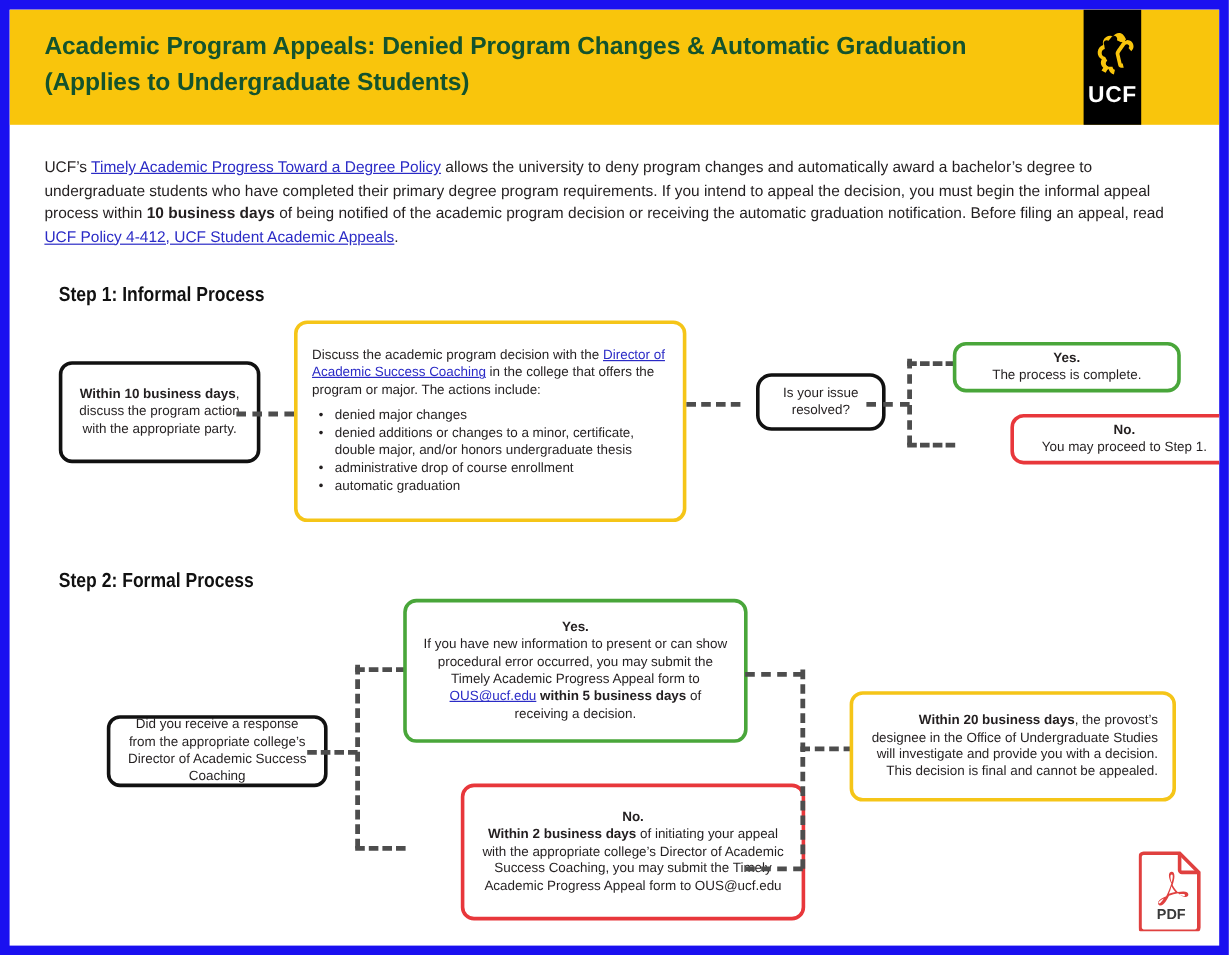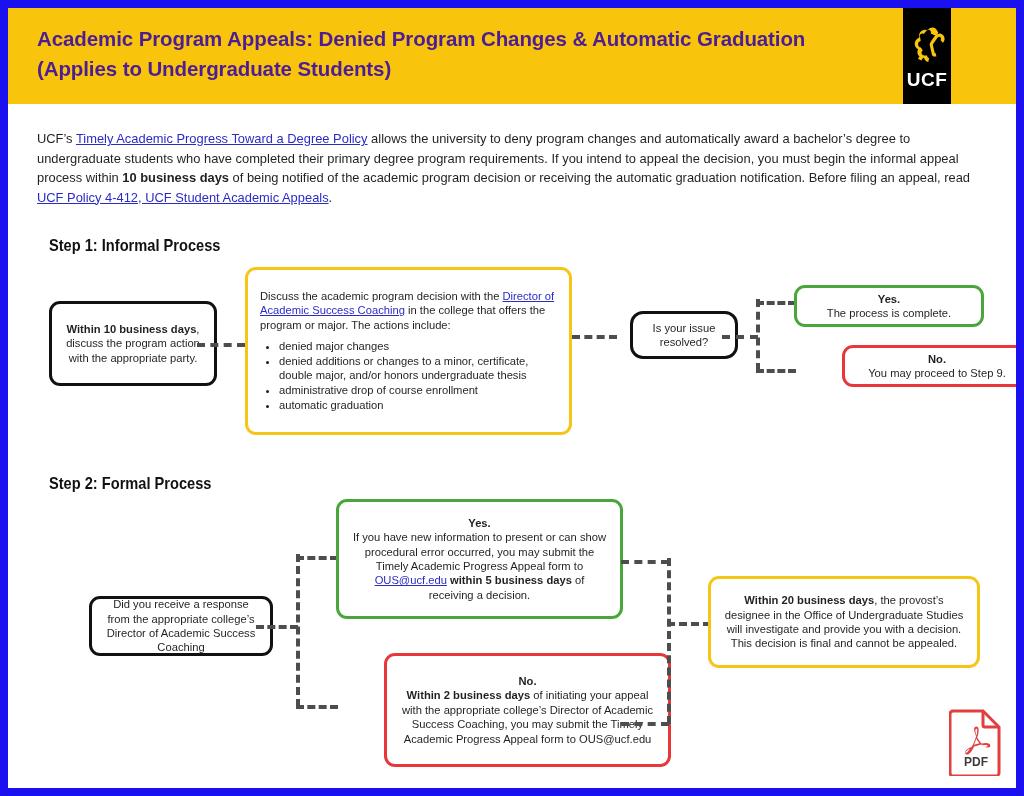--- a/index.html
+++ b/index.html
@@ -16,21 +16,21 @@
     overflow:hidden;
   }
   
   #header{
     position:absolute;left:0;top:0;width:1008px;height:96px;
     background:#f9c50c;
   }
   #header-title{
     position:absolute;left:29px;top:16px;width:860px;
     font-size:20.5px;font-weight:bold;line-height:30px;
-    color:#4c1d95;letter-spacing:-0.1px;
+    color:#14532d;letter-spacing:-0.1px;
   }
   #ucf-logo{
     position:absolute;left:895px;top:0px;width:48px;height:96px;
     background:#000000;
     display:flex;flex-direction:column;align-items:center;justify-content:center;
   }
   #ucf-pegasus{width:44px;height:46px;display:block;}
   #ucf-wordmark{
     color:#ffffff;font-size:19px;font-weight:bold;letter-spacing:0.5px;
     margin-top:2px;font-family:"Liberation Sans", sans-serif;
@@ -140,21 +140,21 @@
   <div class="box bd-green" style="left:786px;top:277px;width:190px;height:42px;">
     <div class="inner">
       <span class="b">Yes.</span><br>
       <span>The process is complete.</span>
     </div>
   </div>
 
   <div class="box bd-red" style="left:786px;top:337px;width:190px;height:42px;">
     <div class="inner">
       <span class="b">No.</span><br>
-      <span>You may proceed to Step 9.</span>
+      <span>You may proceed to Step 1.</span>
     </div>
   </div>
 
   <div id="step2-heading" class="step-heading">Step 2: Formal Process</div>
 
   <div class="box bd-black" style="left:41px;top:588px;width:184px;height:60px;margin-left:40px;">
     <div class="inner">Did you receive a response from the appropriate college’s Director of Academic Success Coaching</div>
   </div>
 
   <div class="dash-h" style="left:248px;top:617px;width:42px;"></div>
@@ -174,21 +174,21 @@
       <span class="b">No.</span><br>
       <span class="b">Within 2 business days</span><span> of initiating your appeal with the appropriate college’s Director of Academic Success Coaching, you may submit the Timely Academic Progress Appeal form to OUS@ucf.edu</span>
     </div>
   </div>
 
   <div class="dash-h" style="left:613px;top:552px;width:48px;"></div>
   <div class="dash-h" style="left:613px;top:714px;width:48px;"></div>
   <div class="dash-v" style="left:659px;top:550px;height:166px;"></div>
   <div class="dash-h" style="left:659px;top:614px;width:44px;"></div>
 
-  <div class="box bd-yellow" style="left:700px;top:568px;width:272px;height:92px;padding:8px 12px;">
+  <div class="box bd-yellow" style="left:700px;top:568px;width:272px;height:92px;padding:8px 12px;text-align:right;">
     <div class="inner">
       <span class="b">Within 20 business days</span><span>, the provost’s designee in the Office of Undergraduate Studies will investigate and provide you with a decision. This decision is final and cannot be appealed.</span>
     </div>
   </div>
 
   <svg id="pdf-icon" viewBox="0 0 54 68">
     <path d="M4 3 h30 l16 16 v46 a3 3 0 0 1 -3 3 h-43 a3 3 0 0 1 -3 -3 v-59 a3 3 0 0 1 3 -3 z" fill="#ffffff" stroke="#e0403f" stroke-width="3"></path>
     <path d="M34 3 v14 a2 2 0 0 0 2 2 h14" fill="none" stroke="#e0403f" stroke-width="3"></path>
     <path d="M27.5 18.5c-1.6 0-2.4 1.2-2.4 3 0 2.1 1 4.6 2 6.7-1.1 3.5-2.6 7.5-4.3 10.6-3.1 1.3-5.8 2.9-6.6 4.6-.5 1.1-.2 2.3.8 2.9 1.6.9 3.5-.3 5.3-2.9 1.1-1.6 2.1-3.4 2.9-4.9 2.4-.9 5-1.6 7.5-2.1 2.2 1.9 4.5 3.1 6.2 3.1 1.5 0 2.4-.8 2.4-2.1 0-1.6-1.6-2.5-4.2-2.5-1.4 0-3 .2-4.7.5-1.6-1.7-3.1-3.8-4.2-5.9.8-2.3 1.5-5 1.5-7.2 0-2.6-.9-3.8-2.2-3.8zm.1 2.3c.5 0 .7.6.7 1.7 0 1.3-.4 3.2-.9 5-.6-1.7-1-3.6-1-4.8 0-1.2.4-1.9 1.2-1.9zm-.4 9.7c.9 1.7 2 3.4 3.2 4.8-1.8.4-3.7.9-5.4 1.5 1-1.9 1.7-4.1 2.2-6.3zm9.1 6.6c1.5 0 2.3.4 2.3 1 0 .4-.3.7-.9.7-1 0-2.5-.7-4.1-1.6 1-.1 1.9-.1 2.7-.1zm-15.5 3.6c-.6 1-1.2 1.9-1.8 2.6-1.1 1.4-1.9 1.8-2.3 1.6-.3-.2-.4-.6-.2-1 .5-1 2-2.1 4.3-3.2z" fill="#e0403f"></path>
     <text x="27" y="58" font-family="Liberation Sans, sans-serif" font-size="12" font-weight="bold" fill="#3b3b3b" text-anchor="middle">PDF</text>

